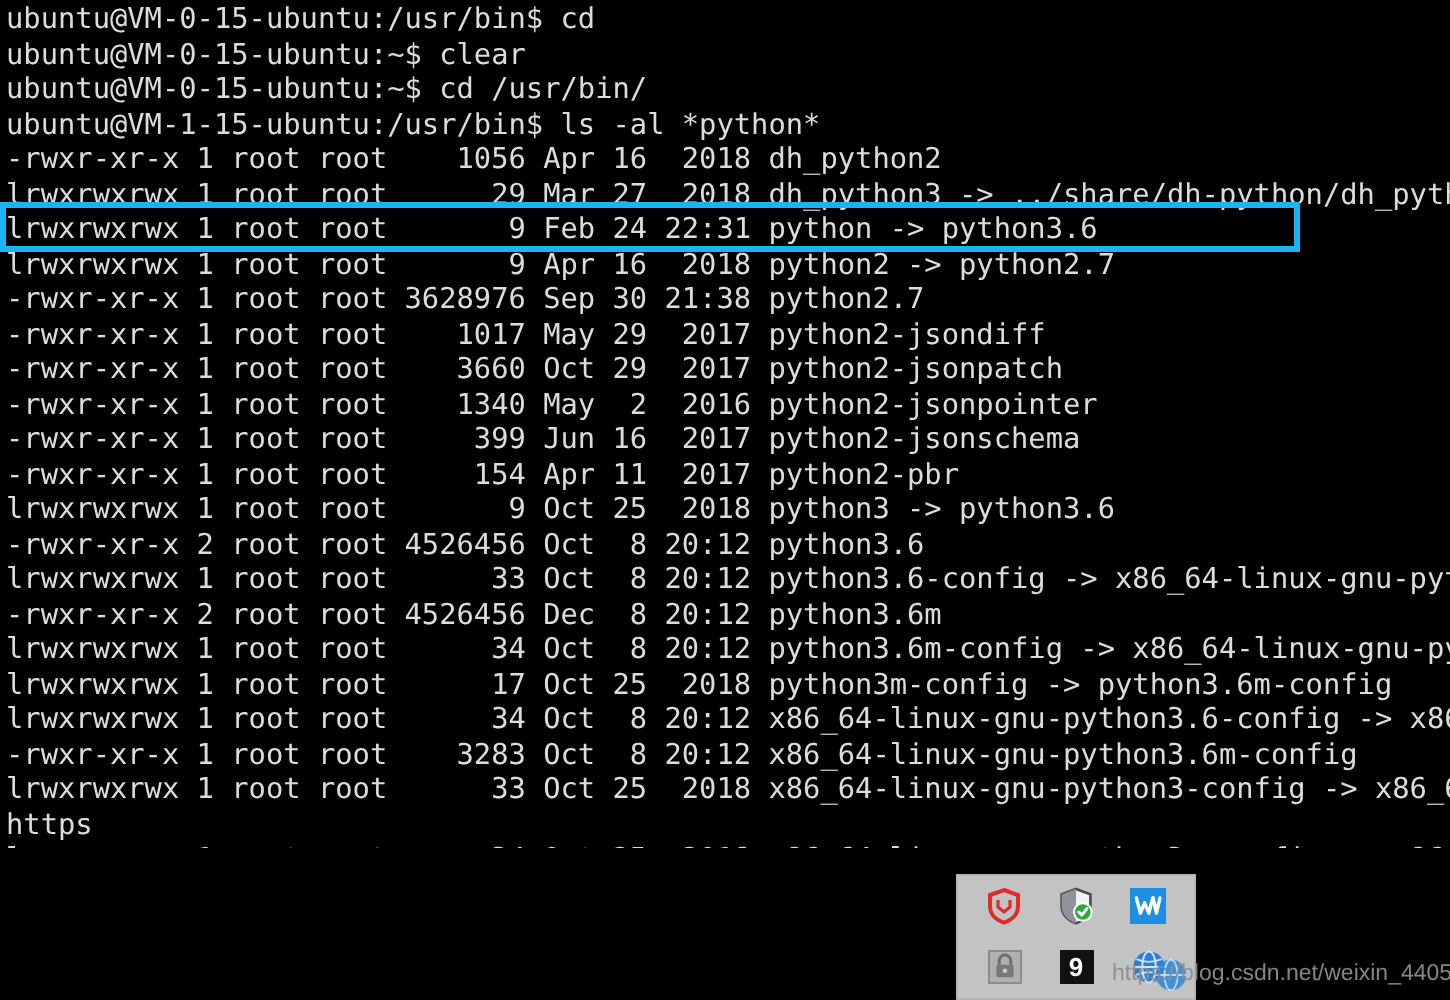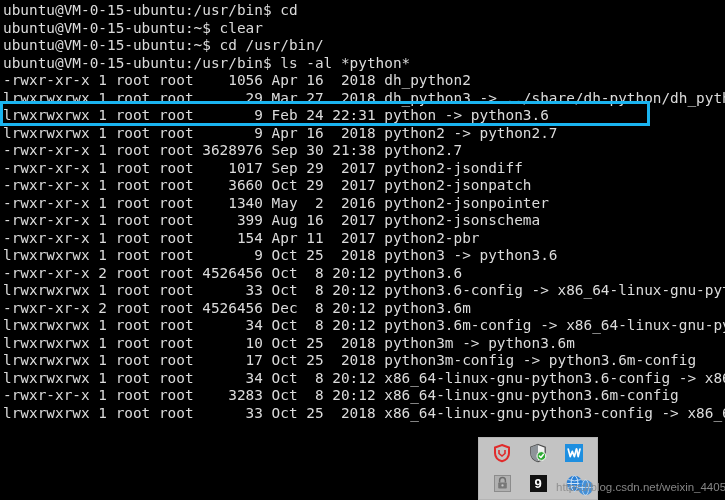--- a/index.html
+++ b/index.html
@@ -112,37 +112,36 @@
 </style>
 </head>
 <body>
 
 <div id="screen">
 
   <div id="terminal">
       <div class="term-line">ubuntu@VM-0-15-ubuntu:/usr/bin$ cd</div>
       <div class="term-line">ubuntu@VM-0-15-ubuntu:~$ clear</div>
       <div class="term-line">ubuntu@VM-0-15-ubuntu:~$ cd /usr/bin/</div>
-      <div class="term-line">ubuntu@VM-0-15-ubuntu:/usr/bin$ ls -al *python*</div>
+      <div class="term-line">ubuntu@VM-1-15-ubuntu:/usr/bin$ ls -al *python*</div>
       <div class="term-line">-rwxr-xr-x 1 root root    1056 Apr 16  2018 dh_python2</div>
       <div class="term-line">lrwxrwxrwx 1 root root      29 Mar 27  2018 dh_python3 -&gt; ../share/dh-python/dh_python3</div>
       <div class="term-line">lrwxrwxrwx 1 root root       9 Feb 24 22:31 python -&gt; python3.6</div>
       <div class="term-line">lrwxrwxrwx 1 root root       9 Apr 16  2018 python2 -&gt; python2.7</div>
       <div class="term-line">-rwxr-xr-x 1 root root 3628976 Sep 30 21:38 python2.7</div>
-      <div class="term-line">-rwxr-xr-x 1 root root    1017 Sep 29  2017 python2-jsondiff</div>
+      <div class="term-line">-rwxr-xr-x 1 root root    1017 May 29  2017 python2-jsondiff</div>
       <div class="term-line">-rwxr-xr-x 1 root root    3660 Oct 29  2017 python2-jsonpatch</div>
       <div class="term-line">-rwxr-xr-x 1 root root    1340 May  2  2016 python2-jsonpointer</div>
-      <div class="term-line">-rwxr-xr-x 1 root root     399 Aug 16  2017 python2-jsonschema</div>
+      <div class="term-line">-rwxr-xr-x 1 root root     399 Jun 16  2017 python2-jsonschema</div>
       <div class="term-line">-rwxr-xr-x 1 root root     154 Apr 11  2017 python2-pbr</div>
       <div class="term-line">lrwxrwxrwx 1 root root       9 Oct 25  2018 python3 -&gt; python3.6</div>
       <div class="term-line">-rwxr-xr-x 2 root root 4526456 Oct  8 20:12 python3.6</div>
       <div class="term-line">lrwxrwxrwx 1 root root      33 Oct  8 20:12 python3.6-config -&gt; x86_64-linux-gnu-python3.6-config</div>
       <div class="term-line">-rwxr-xr-x 2 root root 4526456 Dec  8 20:12 python3.6m</div>
       <div class="term-line">lrwxrwxrwx 1 root root      34 Oct  8 20:12 python3.6m-config -&gt; x86_64-linux-gnu-python3.6m-config</div>
-      <div class="term-line">lrwxrwxrwx 1 root root      10 Oct 25  2018 python3m -&gt; python3.6m</div>
       <div class="term-line">lrwxrwxrwx 1 root root      17 Oct 25  2018 python3m-config -&gt; python3.6m-config</div>
       <div class="term-line">lrwxrwxrwx 1 root root      34 Oct  8 20:12 x86_64-linux-gnu-python3.6-config -&gt; x86_64-linux-gnu-python3.6</div>
       <div class="term-line">-rwxr-xr-x 1 root root    3283 Oct  8 20:12 x86_64-linux-gnu-python3.6m-config</div>
       <div class="term-line">lrwxrwxrwx 1 root root      33 Oct 25  2018 x86_64-linux-gnu-python3-config -&gt; x86_64-linux-gnu-python3.6-c</div>
       <div class="term-line">https</div>
       <div class="term-line">lrwxrwxrwx 1 root root      34 Oct 25  2018 x86_64-linux-gnu-python3m-config -&gt; x86_64-linux-gnu-python3.6m</div>
       <div class="term-line">-config</div>
     </div>
 
   <div id="highlight-box"></div>

